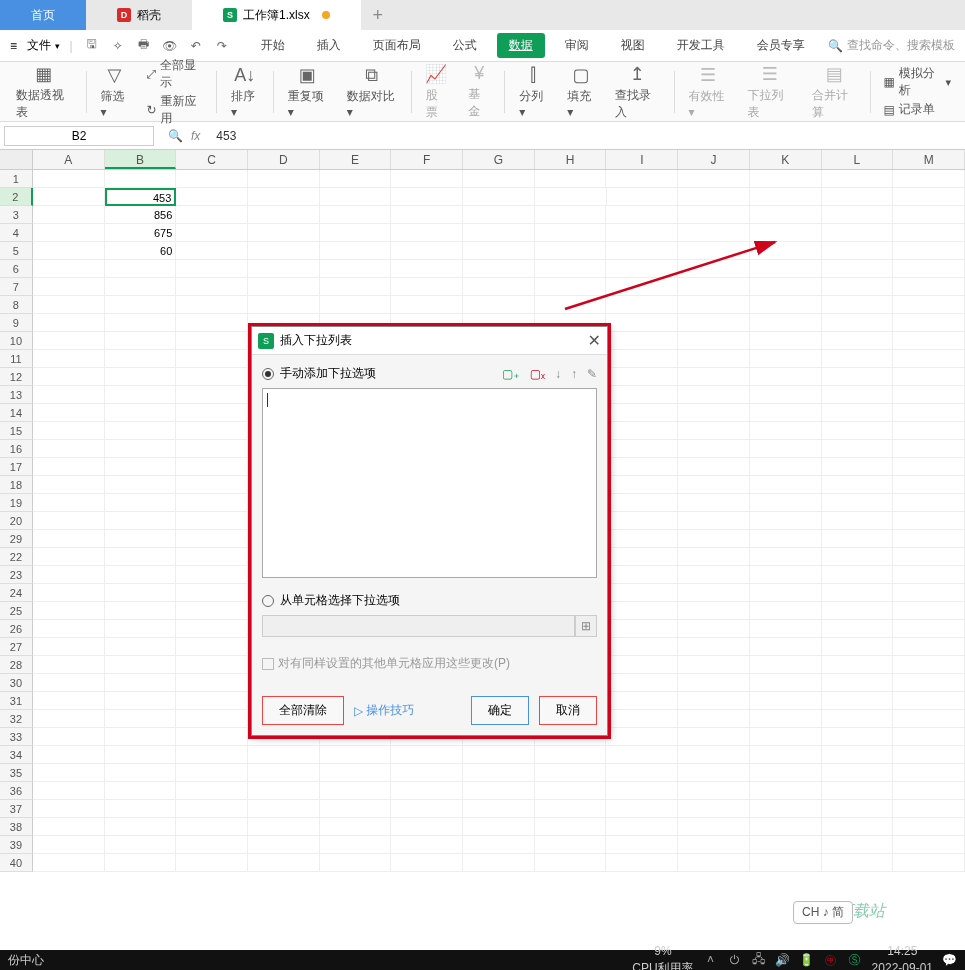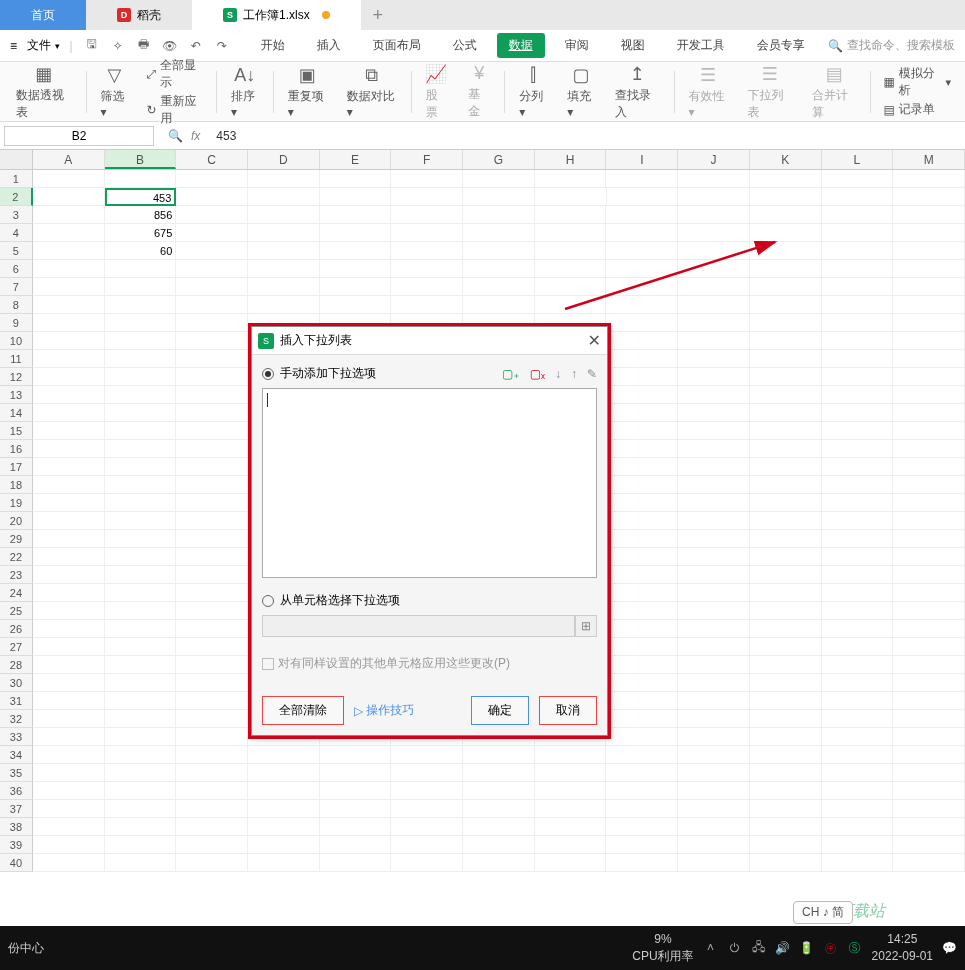--- a/index.html
+++ b/index.html
@@ -60,21 +60,21 @@
 .cell-input{flex:1;height:22px;border:1px solid #ccc;background:#efefef;}
 .cell-pick{width:22px;height:22px;border:1px solid #ccc;background:#efefef;display:flex;align-items:center;justify-content:center;color:#888;}
 .apply-row{display:flex;align-items:center;gap:4px;margin:18px 0;color:#999;}
 .chk{width:12px;height:12px;border:1px solid #bbb;}
 .dlg-buttons{display:flex;align-items:center;gap:10px;padding-top:6px;}
 .btn{padding:5px 16px;border:1px solid #ef4444;background:#f8f8f8;cursor:pointer;}
 .btn.primary{border:1.5px solid #4a90e2;}
 .tips-link{display:flex;align-items:center;gap:3px;color:#4a90e2;cursor:pointer;}
 .spacer{flex:1;}
 .ime-popup{position:absolute;right:112px;bottom:46px;background:#fdfdfd;border:1px solid #bbb;border-radius:4px;padding:2px 8px;font-size:12px;color:#555;}
-.taskbar{position:absolute;left:0;right:0;bottom:0;height:44px;background:#111;color:#ccc;display:flex;align-items:center;padding:0 8px;gap:12px;font-size:11px;}
+.taskbar{position:absolute;left:0;right:0;bottom:0;height:20px;background:#111;color:#ccc;display:flex;align-items:center;padding:0 8px;gap:12px;font-size:11px;}
 .tb-block{display:flex;align-items:center;gap:4px;}
 .tb-right{margin-left:auto;display:flex;align-items:center;gap:10px;}
 .tray-ic{width:14px;height:14px;display:flex;align-items:center;justify-content:center;color:#aaa;}
 .watermark{position:absolute;right:80px;bottom:48px;font-size:16px;color:#0f9d58;opacity:.5;font-style:italic;}
 </style>
 </head>
 <body>
 
 <div class="tabs">
   <div class="tab home">首页</div>

